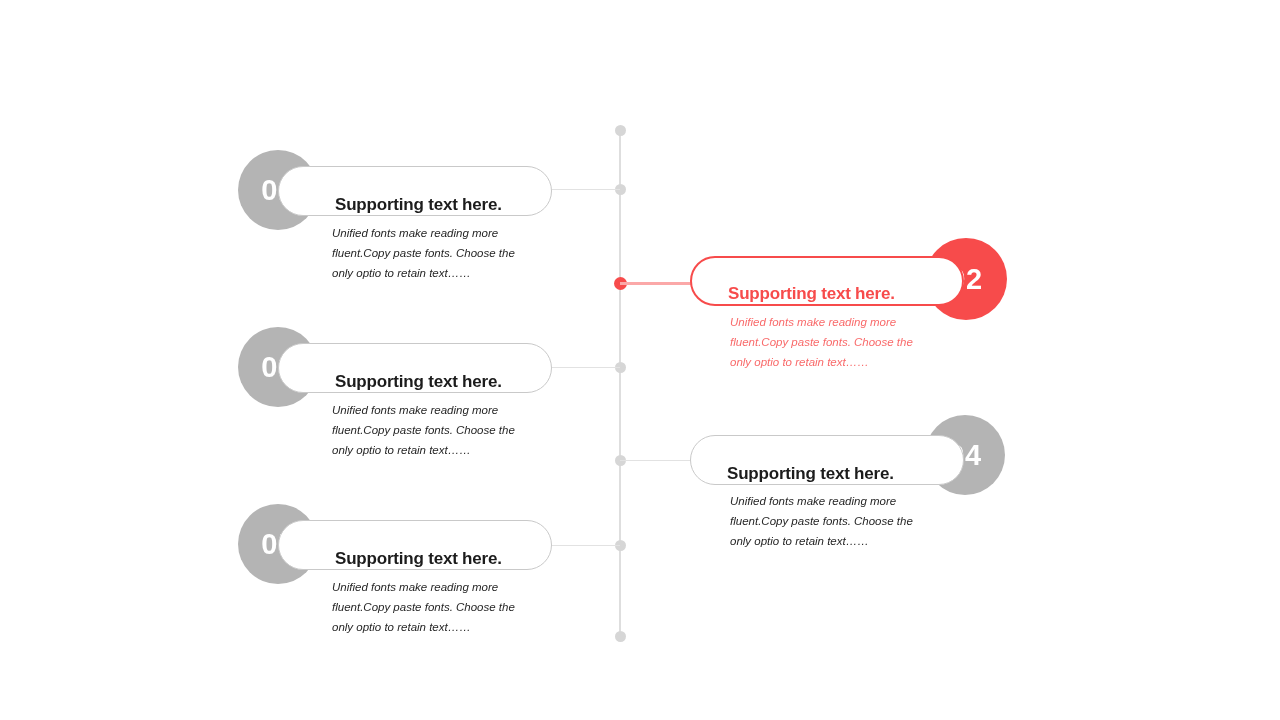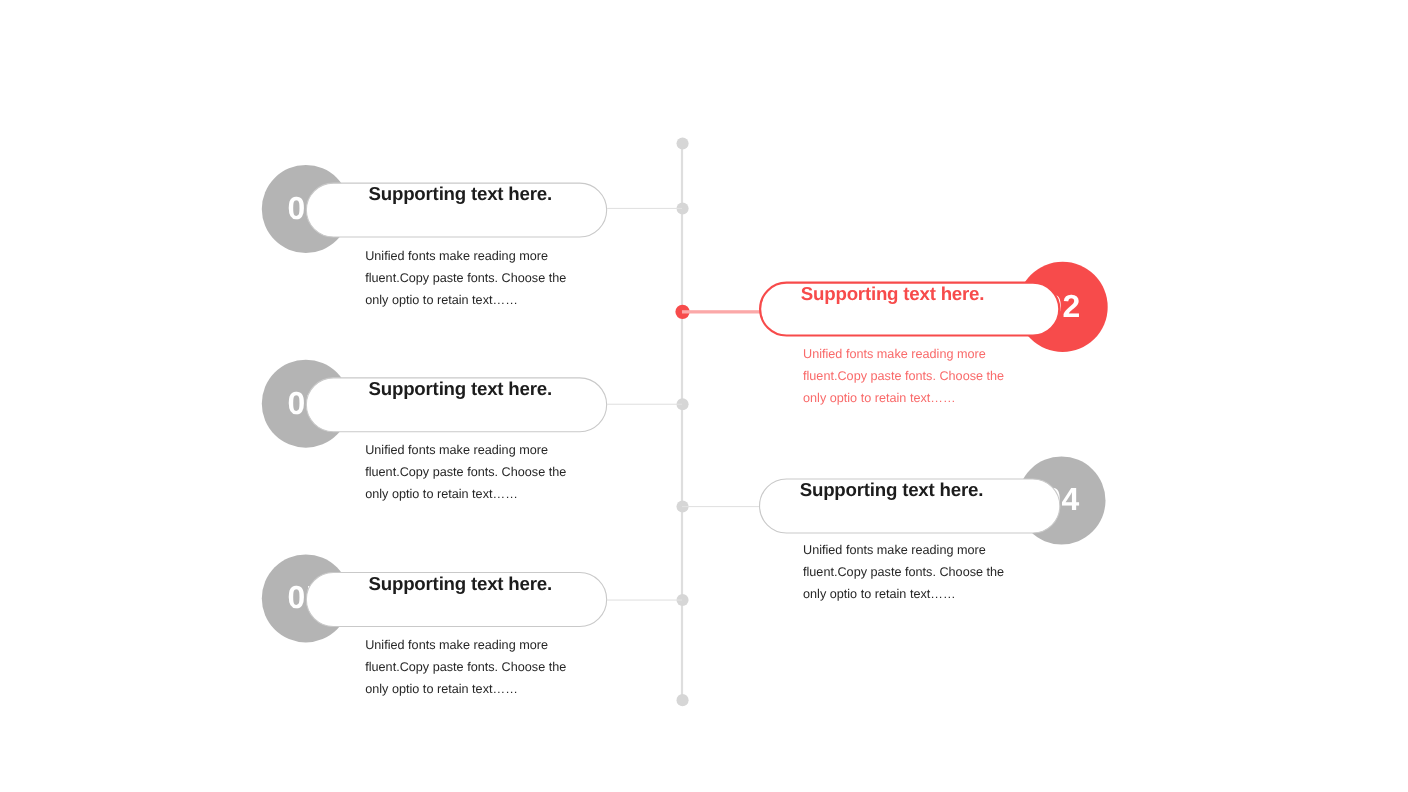--- a/index.html
+++ b/index.html
@@ -65,21 +65,21 @@
   }
 
   .pill {
     position: absolute;
     height: 50px;
     box-sizing: border-box;
     background: #ffffff;
     border: 1.6px solid #c9c9c9;
     border-radius: 25px;
     display: flex;
-    align-items: flex-start;
+    align-items: flex-end;
   }
   .item.accent .pill {
     border-color: #f74b4b;
     border-width: 2px;
   }
 
   .pill-title {
     font-size: 17px;
     font-weight: bold;
     color: #1c1c1c;
@@ -109,20 +109,21 @@
     width: 82px;
     height: 82px;
   }
 
   .desc {
     position: absolute;
     width: 200px;
     font-size: 11.5px;
     line-height: 20px;
     color: #262626;
+    font-style: italic;
   }
   .item.accent .desc {
     color: #f96a6a;
   }
 
   
   .item.left .pill  { left: 278px; width: 274px; }
   .item.left .badge { left: 238px; top: 0px; }
   .item.left .pill-title { margin-left: 56px; }
   .item.left .desc { left: 332px; }

